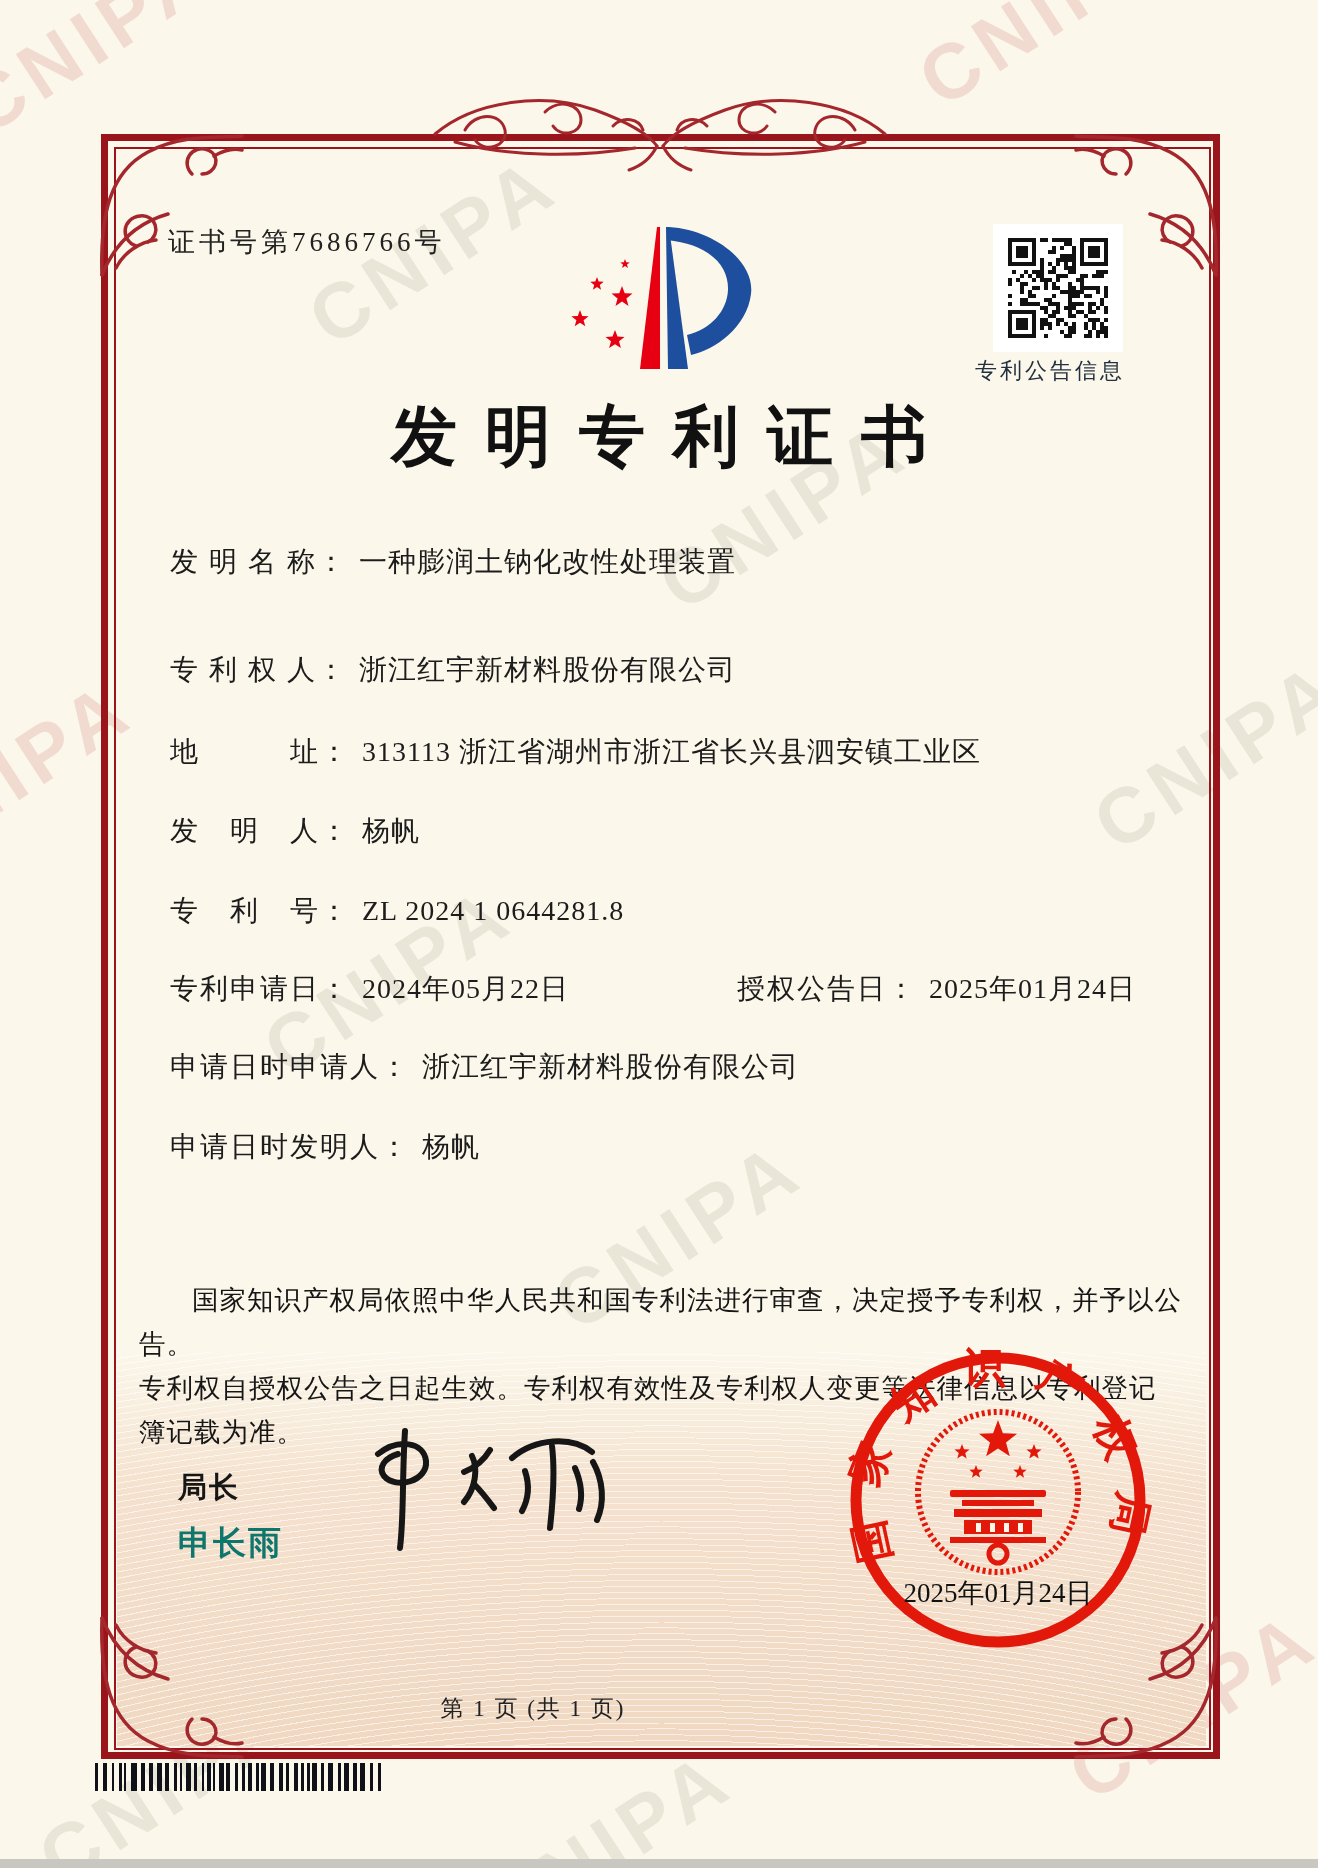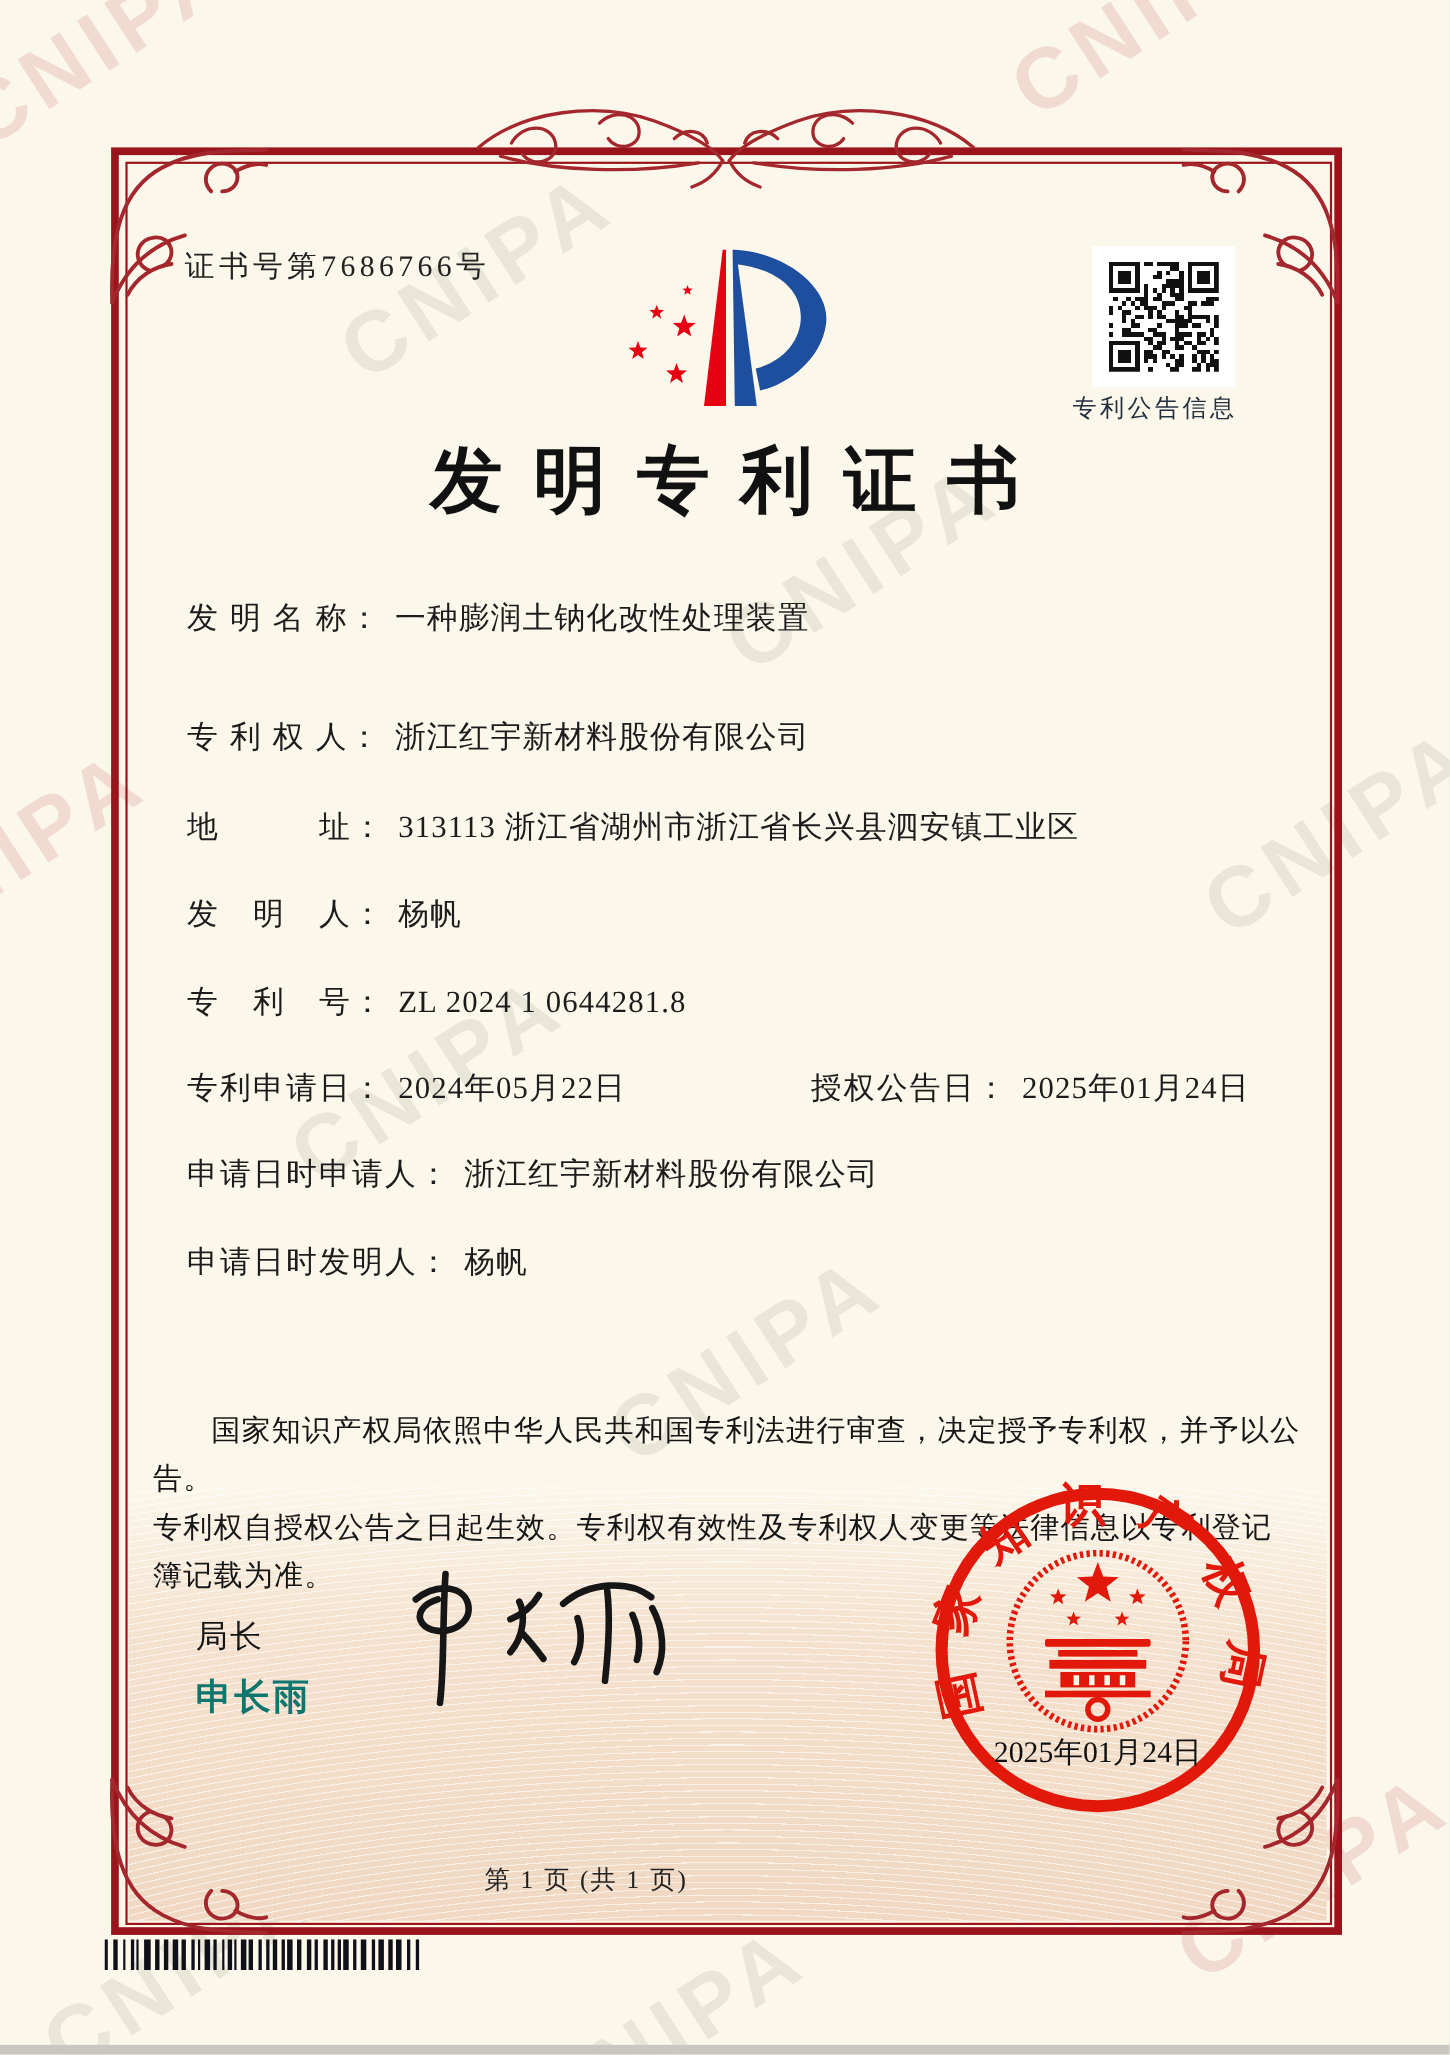--- a/index.html
+++ b/index.html
@@ -33,21 +33,21 @@
          font-size:66px;font-weight:bold;letter-spacing:28px;text-indent:28px;color:#111;}
   
   .row{position:absolute;font-size:28px;white-space:nowrap;}
   .row .lbl{letter-spacing:2px;}
   .row .val{margin-left:12px;letter-spacing:1px;}
   
   .statement{position:absolute;left:139px;top:1266px;width:1044px;
              font-size:26.5px;line-height:44px;letter-spacing:1px;color:#161616;}
   .statement .l1{text-indent:2em;margin-top:12px;}
   
-  .director-label{position:absolute;left:178px;top:1468px;font-size:29px;font-weight:400;
+  .director-label{position:absolute;left:178px;top:1468px;font-size:29px;font-weight:700;
        font-family:"Liberation Sans","DejaVu Sans",sans-serif;color:#161616;letter-spacing:2px;}
   .director-name{position:absolute;left:178px;top:1521px;font-size:33px;font-weight:700;
        font-family:"Liberation Sans","DejaVu Sans",sans-serif;color:#0f766e;letter-spacing:2px;}
   .signature{position:absolute;left:360px;top:1416px;}
   
   .seal{position:absolute;left:838px;top:1340px;}
   
   .footer-page{position:absolute;left:0;top:1693px;width:1066px;text-align:center;
                font-size:23px;letter-spacing:2px;color:#222;}
   .barcode{position:absolute;left:95px;top:1763px;}

